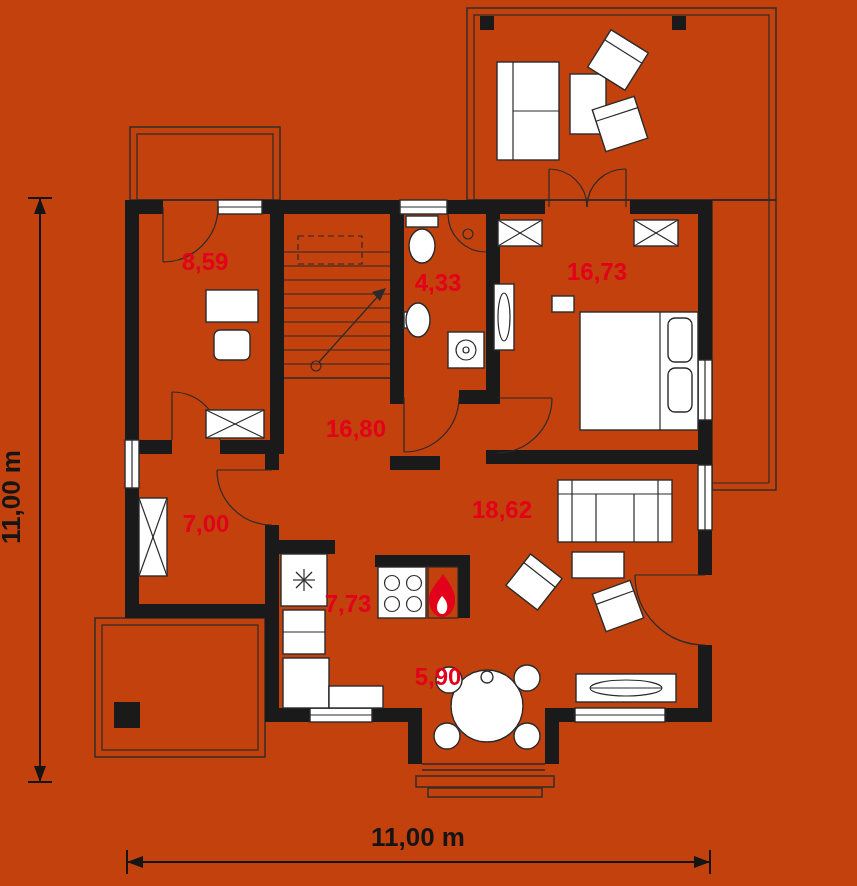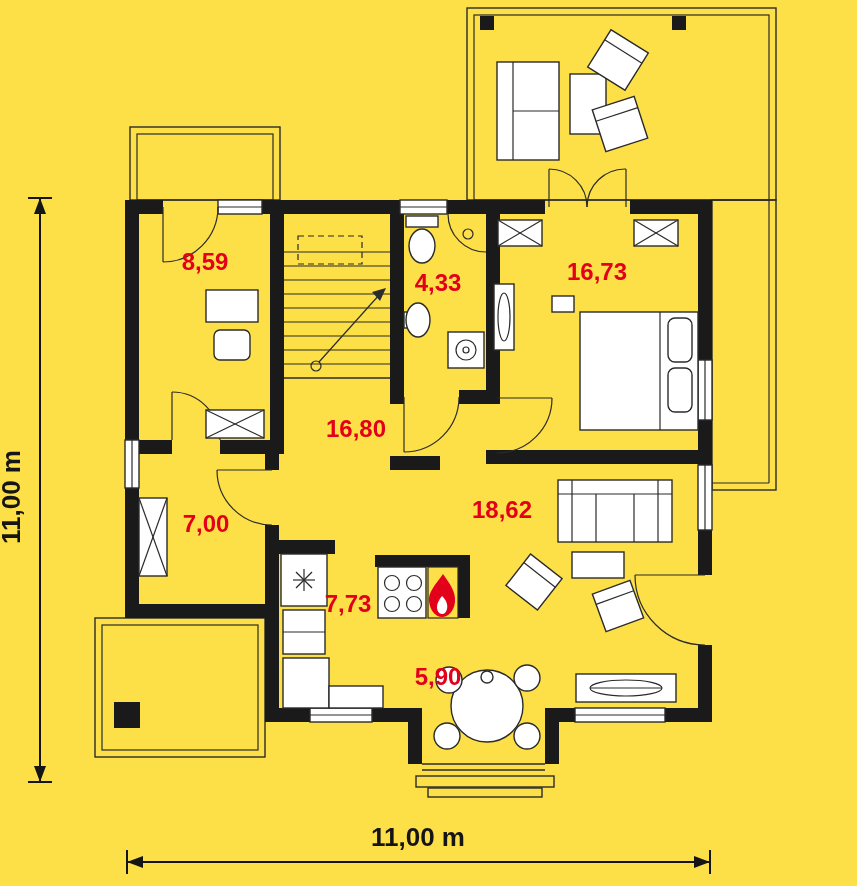--- a/index.html
+++ b/index.html
@@ -1,16 +1,16 @@
 <!DOCTYPE html>
 <html><head>
 <meta charset="utf-8">
 <style>
   html,body{margin:0;padding:0;background:#ffffff;}
-  .stage{position:relative;width:857px;height:886px;background:#fde047;overflow:hidden;
+  .stage{position:relative;width:857px;height:886px;background:#c2410c;overflow:hidden;
          font-family:"Liberation Sans",sans-serif;}
   svg{display:block;}
   .w   {fill:#1a1a1a;stroke:none;}                      
   .t   {fill:none;stroke:#2b2b2b;stroke-width:1.4px;}   
   .t2  {fill:none;stroke:#2b2b2b;stroke-width:1.2px;}   
   .tw  {fill:#ffffff;stroke:#2b2b2b;stroke-width:1.4px;}
   .dash{stroke-dasharray:6 4;}
   .post{fill:#1a1a1a;stroke:none;}
   text.room-area{font-weight:bold;font-size:24px;text-anchor:middle;
                  font-family:"Liberation Sans",sans-serif;}

